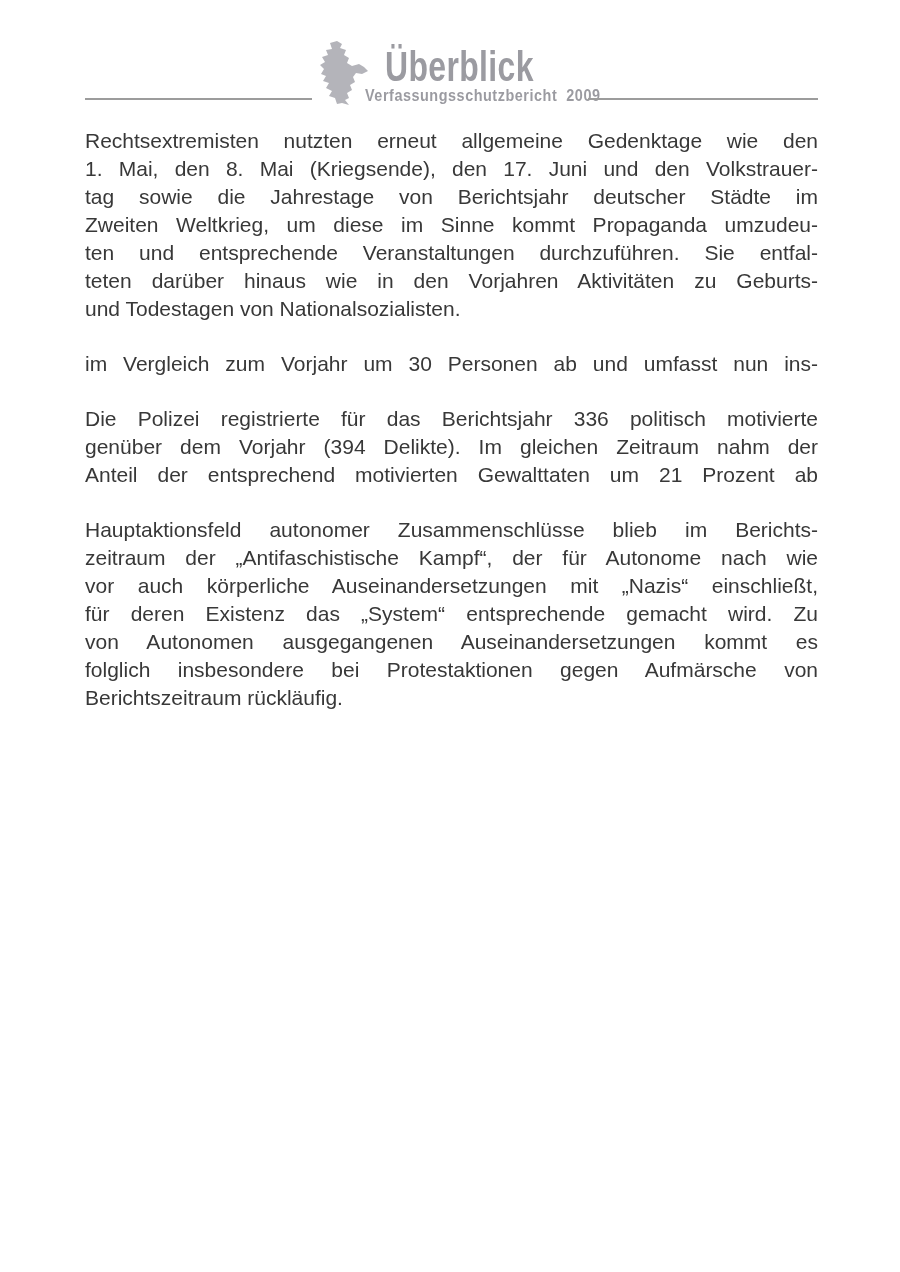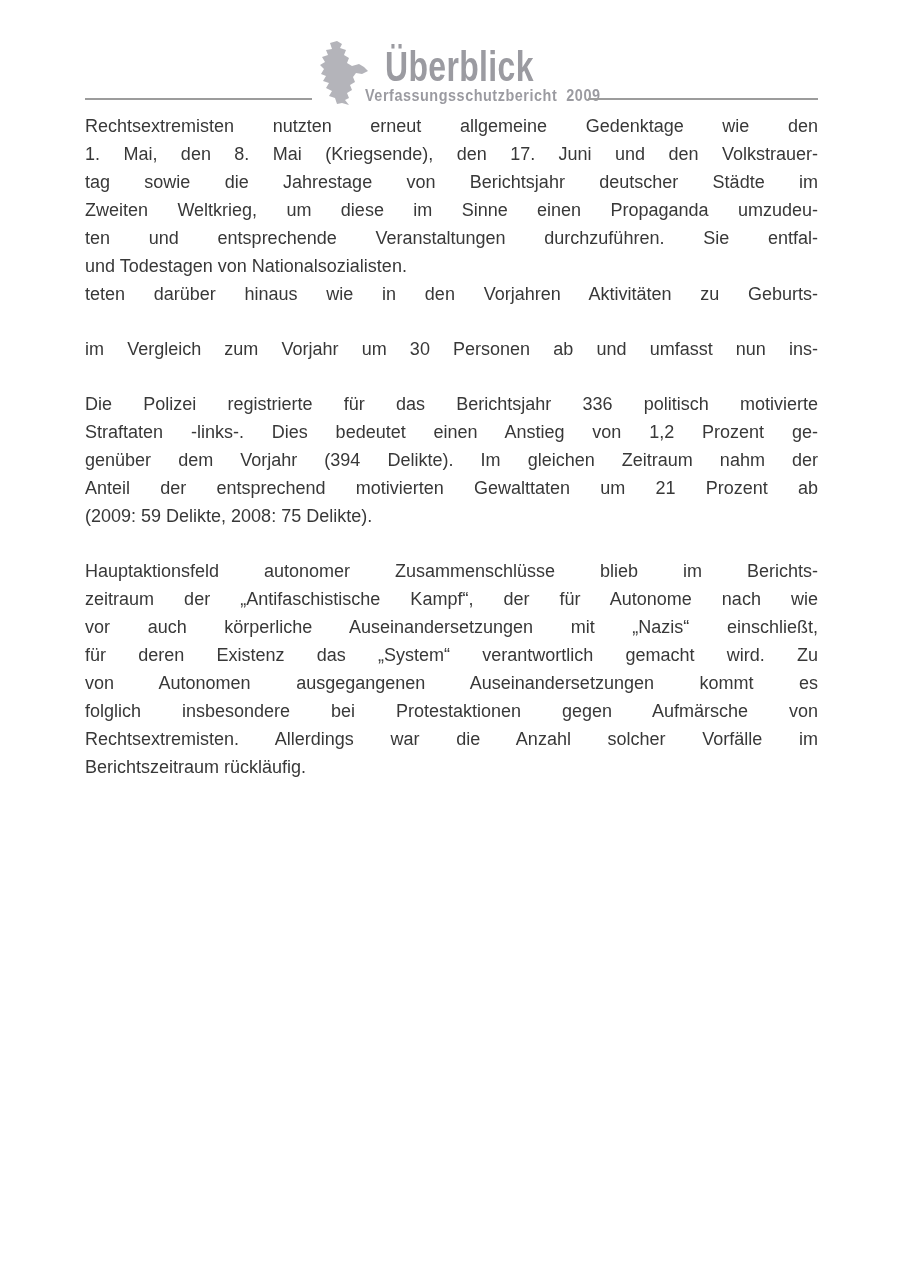--- a/index.html
+++ b/index.html
@@ -44,23 +44,23 @@
     position:absolute;left:365px;top:88px;
     font-size:16px;font-weight:bold;
     color:var(--header-gray,#9b9ba1);
     letter-spacing:0.6px;line-height:1;
     transform:scaleX(0.9);transform-origin:left top;
     white-space:pre;
   }
 
   
   .body-text{
-    position:absolute;left:85px;top:112px;width:733px;
+    position:absolute;left:85px;top:127px;width:733px;
     color:var(--body-text,#383838);
-    font-size:18px;line-height:28px;
+    font-size:21px;line-height:28px;
   }
   .para{margin-bottom:27px;}
   .para:last-child{margin-bottom:2px;}
   .line{
     text-align:justify;
     text-align-last:justify;
     white-space:normal;
   }
   .line.last{text-align-last:left;}
 
@@ -89,43 +89,40 @@
     <div class="hdr-title">Überblick</div>
     <div class="hdr-subtitle">Verfassungsschutzbericht  2009</div>
     <div class="hdr-rule right"></div>
   </div>
 
   <div class="body-text">
     <div class="para">
         <div class="line">Rechtsextremisten nutzten erneut allgemeine Gedenktage wie den</div>
         <div class="line">1. Mai, den 8. Mai (Kriegsende), den 17. Juni und den Volkstrauer-</div>
         <div class="line">tag sowie die Jahrestage von Berichtsjahr deutscher Städte im</div>
-        <div class="line">Zweiten Weltkrieg, um diese im Sinne einen Propaganda umzudeu-</div>
+        <div class="line">Zweiten Weltkrieg, um diese im Sinne kommt Propaganda umzudeu-</div>
         <div class="line">ten und entsprechende Veranstaltungen durchzuführen. Sie entfal-</div>
+        <div class="line">teten darüber hinaus wie in den Vorjahren Aktivitäten zu Geburts-</div>
         <div class="line last">und Todestagen von Nationalsozialisten.</div>
-        <div class="line">teten darüber hinaus wie in den Vorjahren Aktivitäten zu Geburts-</div>
       </div>
     <div class="para">
         <div class="line">im Vergleich zum Vorjahr um 30 Personen ab und umfasst nun ins-</div>
       </div>
     <div class="para">
         <div class="line">Die Polizei registrierte für das Berichtsjahr 336 politisch motivierte</div>
-        <div class="line">Straftaten -links-. Dies bedeutet einen Anstieg von 1,2 Prozent ge-</div>
         <div class="line">genüber dem Vorjahr (394 Delikte). Im gleichen Zeitraum nahm der</div>
         <div class="line">Anteil der entsprechend motivierten Gewalttaten um 21 Prozent ab</div>
-        <div class="line last">(2009: 59 Delikte, 2008: 75 Delikte).</div>
       </div>
     <div class="para">
         <div class="line">Hauptaktionsfeld autonomer Zusammenschlüsse blieb im Berichts-</div>
         <div class="line">zeitraum der „Antifaschistische Kampf“, der für Autonome nach wie</div>
         <div class="line">vor auch körperliche Auseinandersetzungen mit „Nazis“ einschließt,</div>
-        <div class="line">für deren Existenz das „System“ verantwortlich gemacht wird. Zu</div>
+        <div class="line">für deren Existenz das „System“ entsprechende gemacht wird. Zu</div>
         <div class="line">von Autonomen ausgegangenen Auseinandersetzungen kommt es</div>
         <div class="line">folglich insbesondere bei Protestaktionen gegen Aufmärsche von</div>
-        <div class="line">Rechtsextremisten. Allerdings war die Anzahl solcher Vorfälle im</div>
         <div class="line last">Berichtszeitraum rückläufig.</div>
       </div>
   </div>
 
   <div>
     <div class="footer-rule"></div>
     <div class="page-number">2</div>
   </div>
 
 </div>

